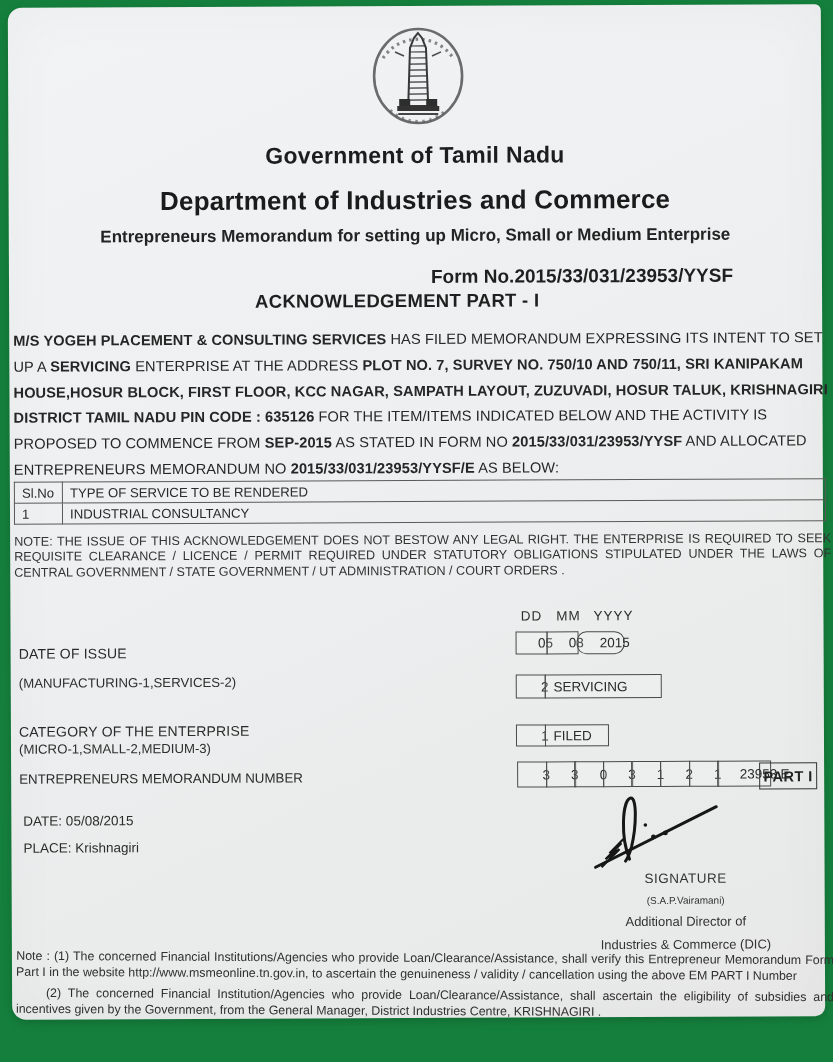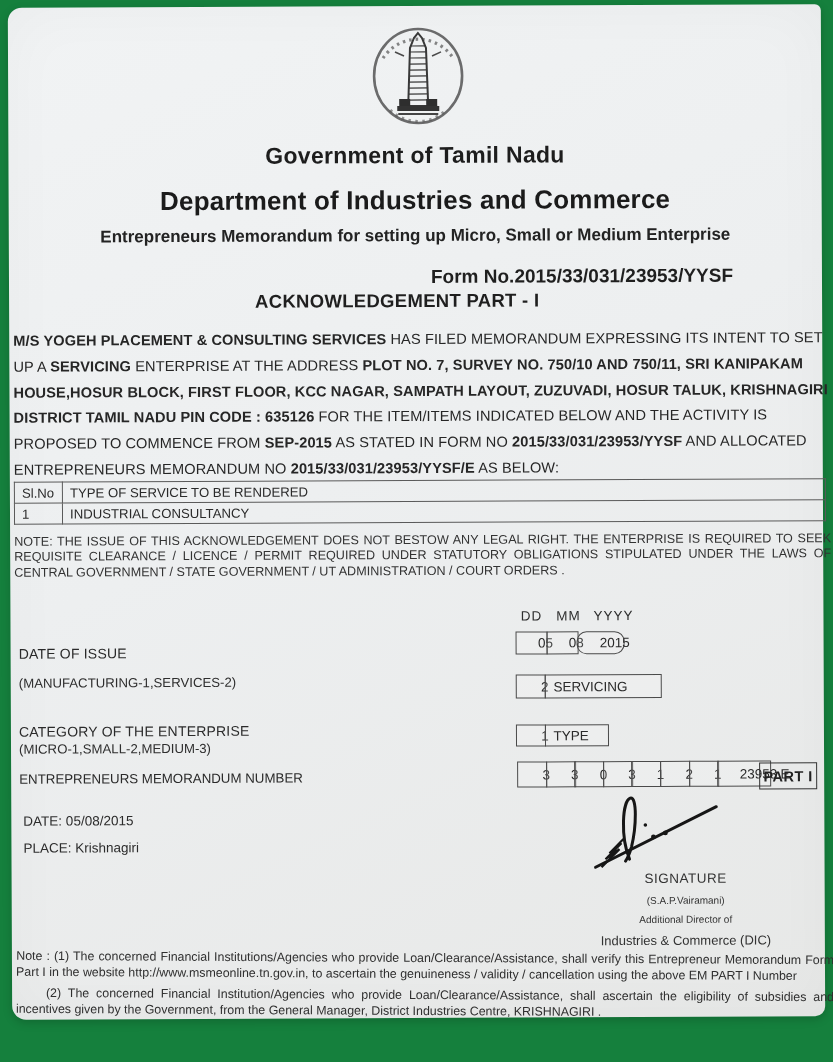--- a/index.html
+++ b/index.html
@@ -39,21 +39,21 @@
   .emlabel { font-size:13.3px; color:#2a2a2a; }
   .esuffix { display:flex; align-items:center; font-size:13.5px; margin-left:9px; color:#2a2a2a; }
   .partbox { position:absolute; left:748px; top:758px; width:58px; height:27px;
     border:1.8px solid #333; display:flex; align-items:center; justify-content:center;
     font-size:14.5px; font-weight:bold; letter-spacing:.5px; color:#222; }
   .dateline { left:12px; top:806px; font-size:13.5px; color:#2c2c2c; }
   .placeline{ left:12px; top:833px; font-size:13.5px; color:#2c2c2c; }
   .sigblock { left:584px; top:866px; width:180px; text-align:center; color:#333; }
   .sigblock .l1 { font-size:13.5px; letter-spacing:.5px; }
   .sigblock .l2 { font-size:10px; margin-top:9px; }
-  .sigblock .l3 { font-size:10px; margin-top:8px; }
+  .sigblock .l3 { font-size:13px; margin-top:8px; }
   .sigblock .l4 { font-size:13px; margin-top:8px; }
   .footnotes { left:4px; top:945px; width:818px; font-size:12.4px; line-height:15.6px;
     text-align:justify; color:#2f2f2f; transform:rotate(0.55deg); }
   .footnotes .n2 { margin-top:6px; text-indent:30px; }
 </style>
 </head>
 <body>
 
 <div class="stage">
   <div class="page">
@@ -112,21 +112,21 @@
       <div class="cell" style="width:22px; height:24px;">2</div>
       <div class="cell" style="width:117px; height:24px; justify-content:flex-start; padding-left:8px;">SERVICING</div>
     </div>
 
     <div class="abs" style="left:8px; top:716px;">
       <div class="lbl">CATEGORY OF THE ENTERPRISE</div>
       <div class="sublbl">(MICRO-1,SMALL-2,MEDIUM-3)</div>
     </div>
     <div class="cellrow" style="left:505px; top:719px;">
       <div class="cell" style="width:22px; height:22px;">1</div>
-      <div class="cell" style="width:64px; height:22px; justify-content:flex-start; padding-left:8px;">TYPE</div>
+      <div class="cell" style="width:64px; height:22px; justify-content:flex-start; padding-left:8px;">FILED</div>
     </div>
 
     <div class="abs emlabel" style="left:8px; top:764px;">ENTREPRENEURS MEMORANDUM NUMBER</div>
     <div class="cellrow" style="left:506px; top:756px;">
       <div class="cell" style="width:22px; height:26px;">3</div>
       <div class="cell" style="width:22px; height:26px;">3</div>
       <div class="cell" style="width:22px; height:26px;">0</div>
       <div class="cell" style="width:22px; height:26px;">3</div>
       <div class="cell" style="width:22px; height:26px;">1</div>
       <div class="cell" style="width:22px; height:26px;">2</div>

